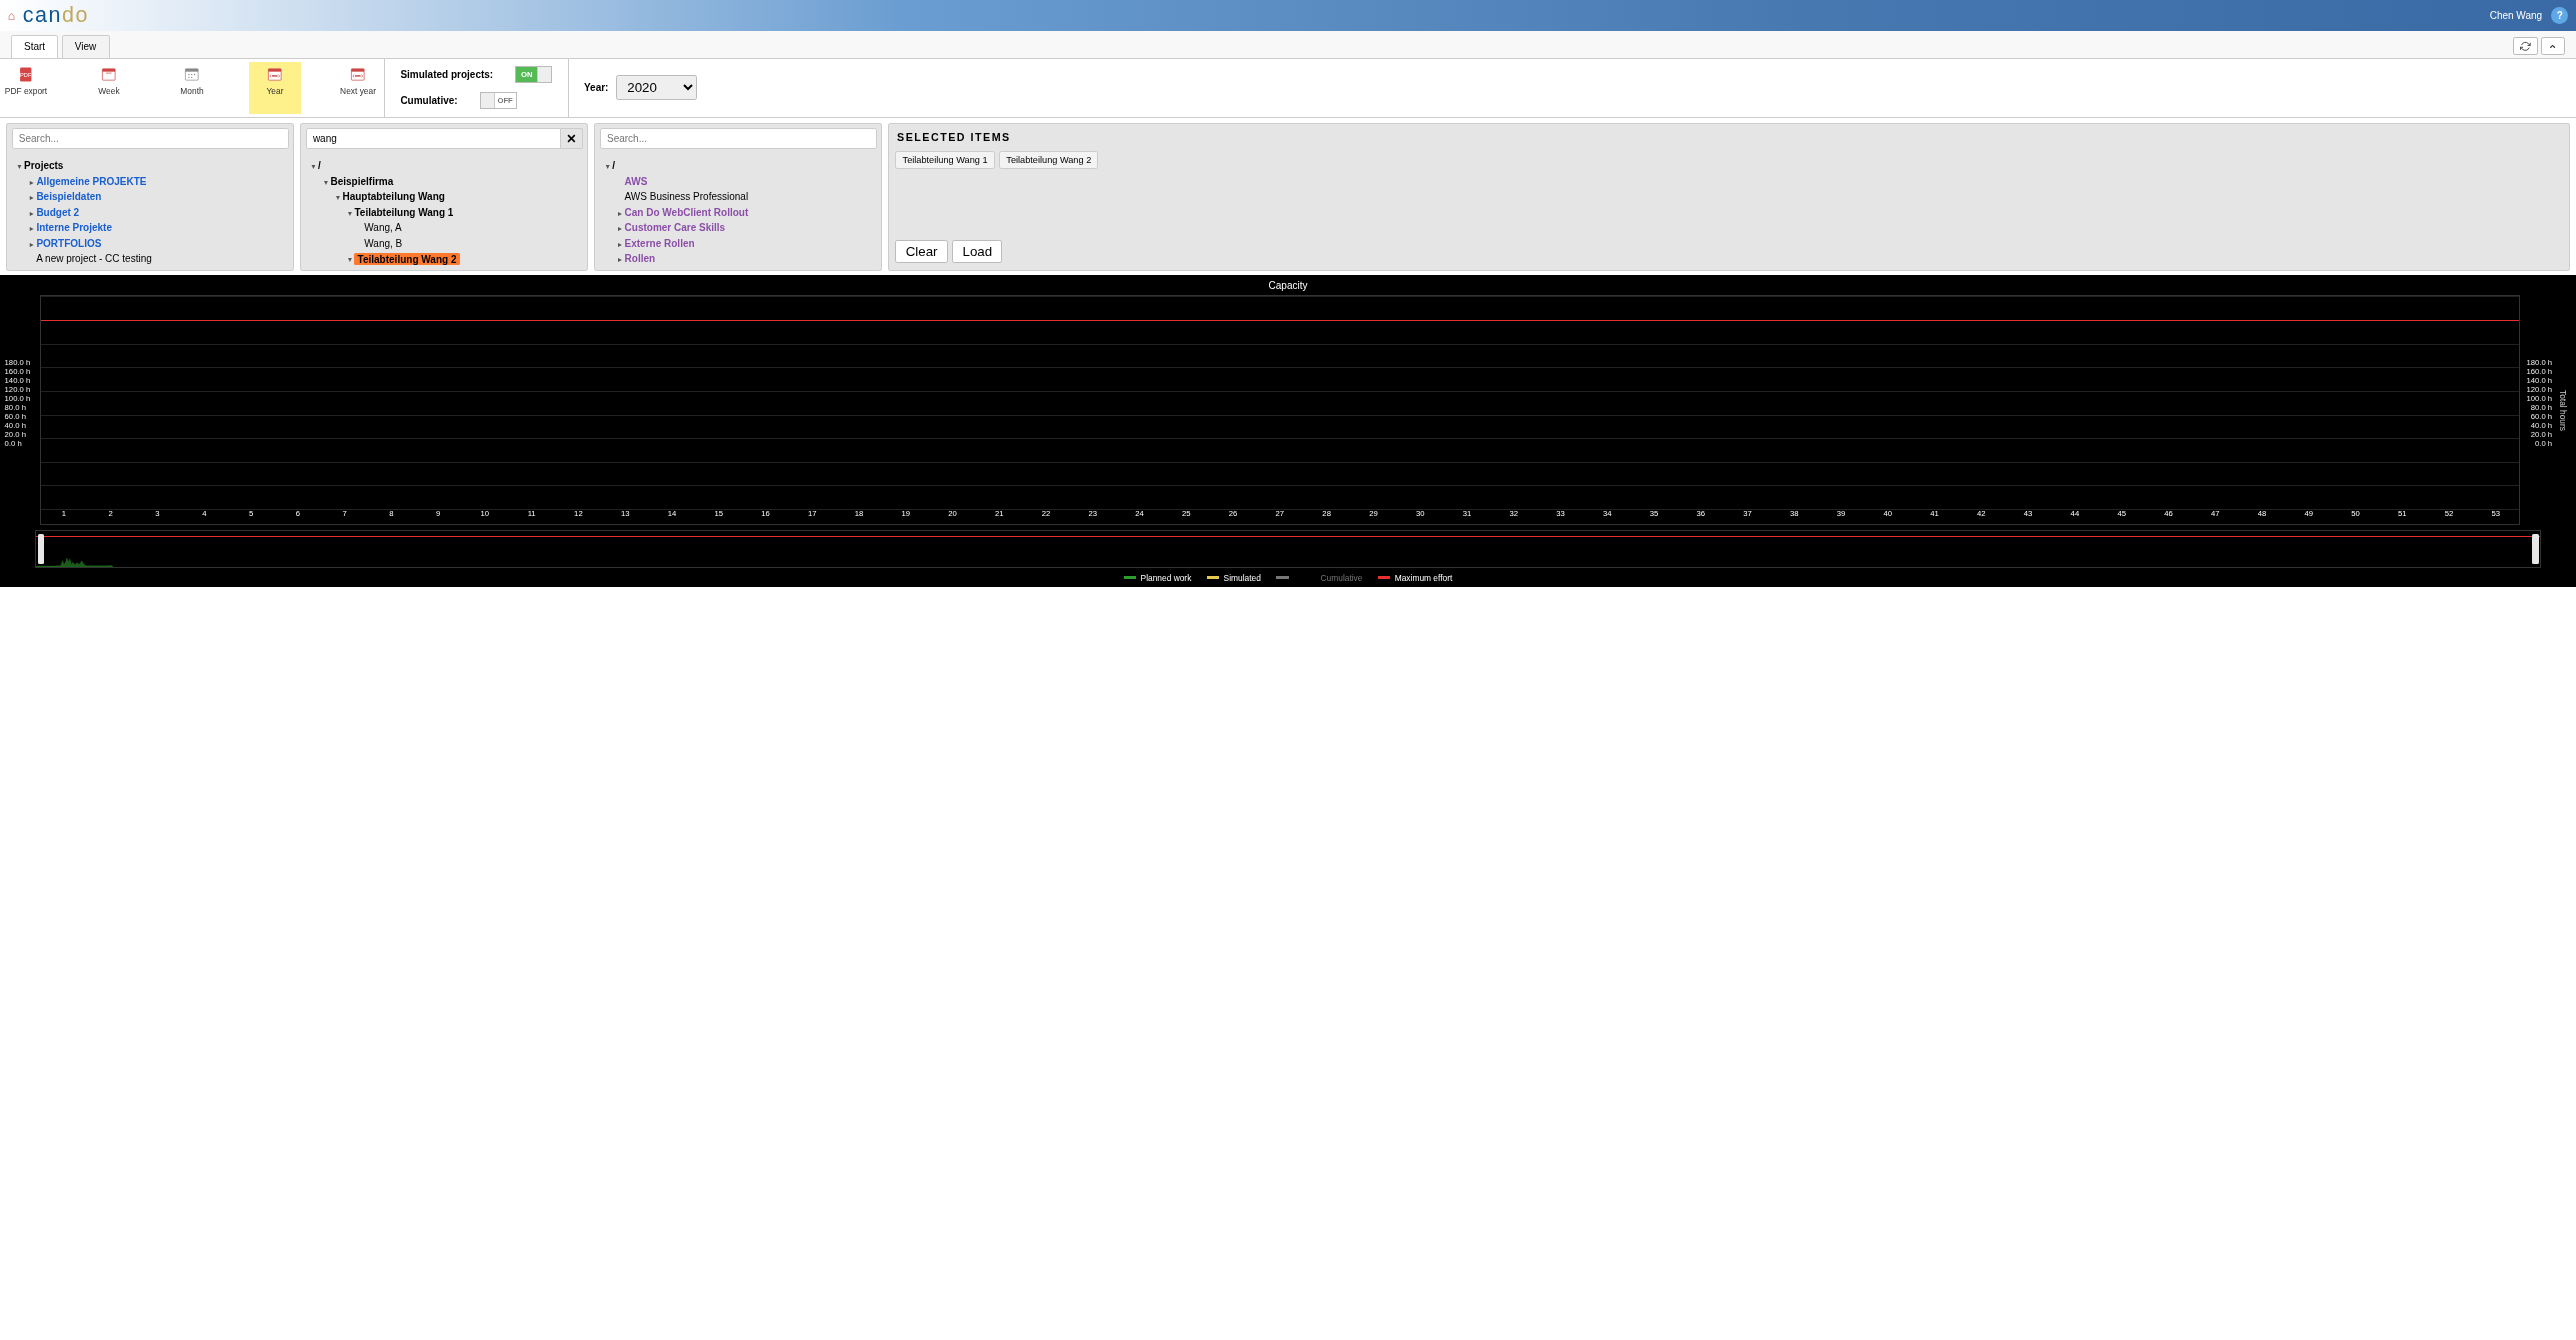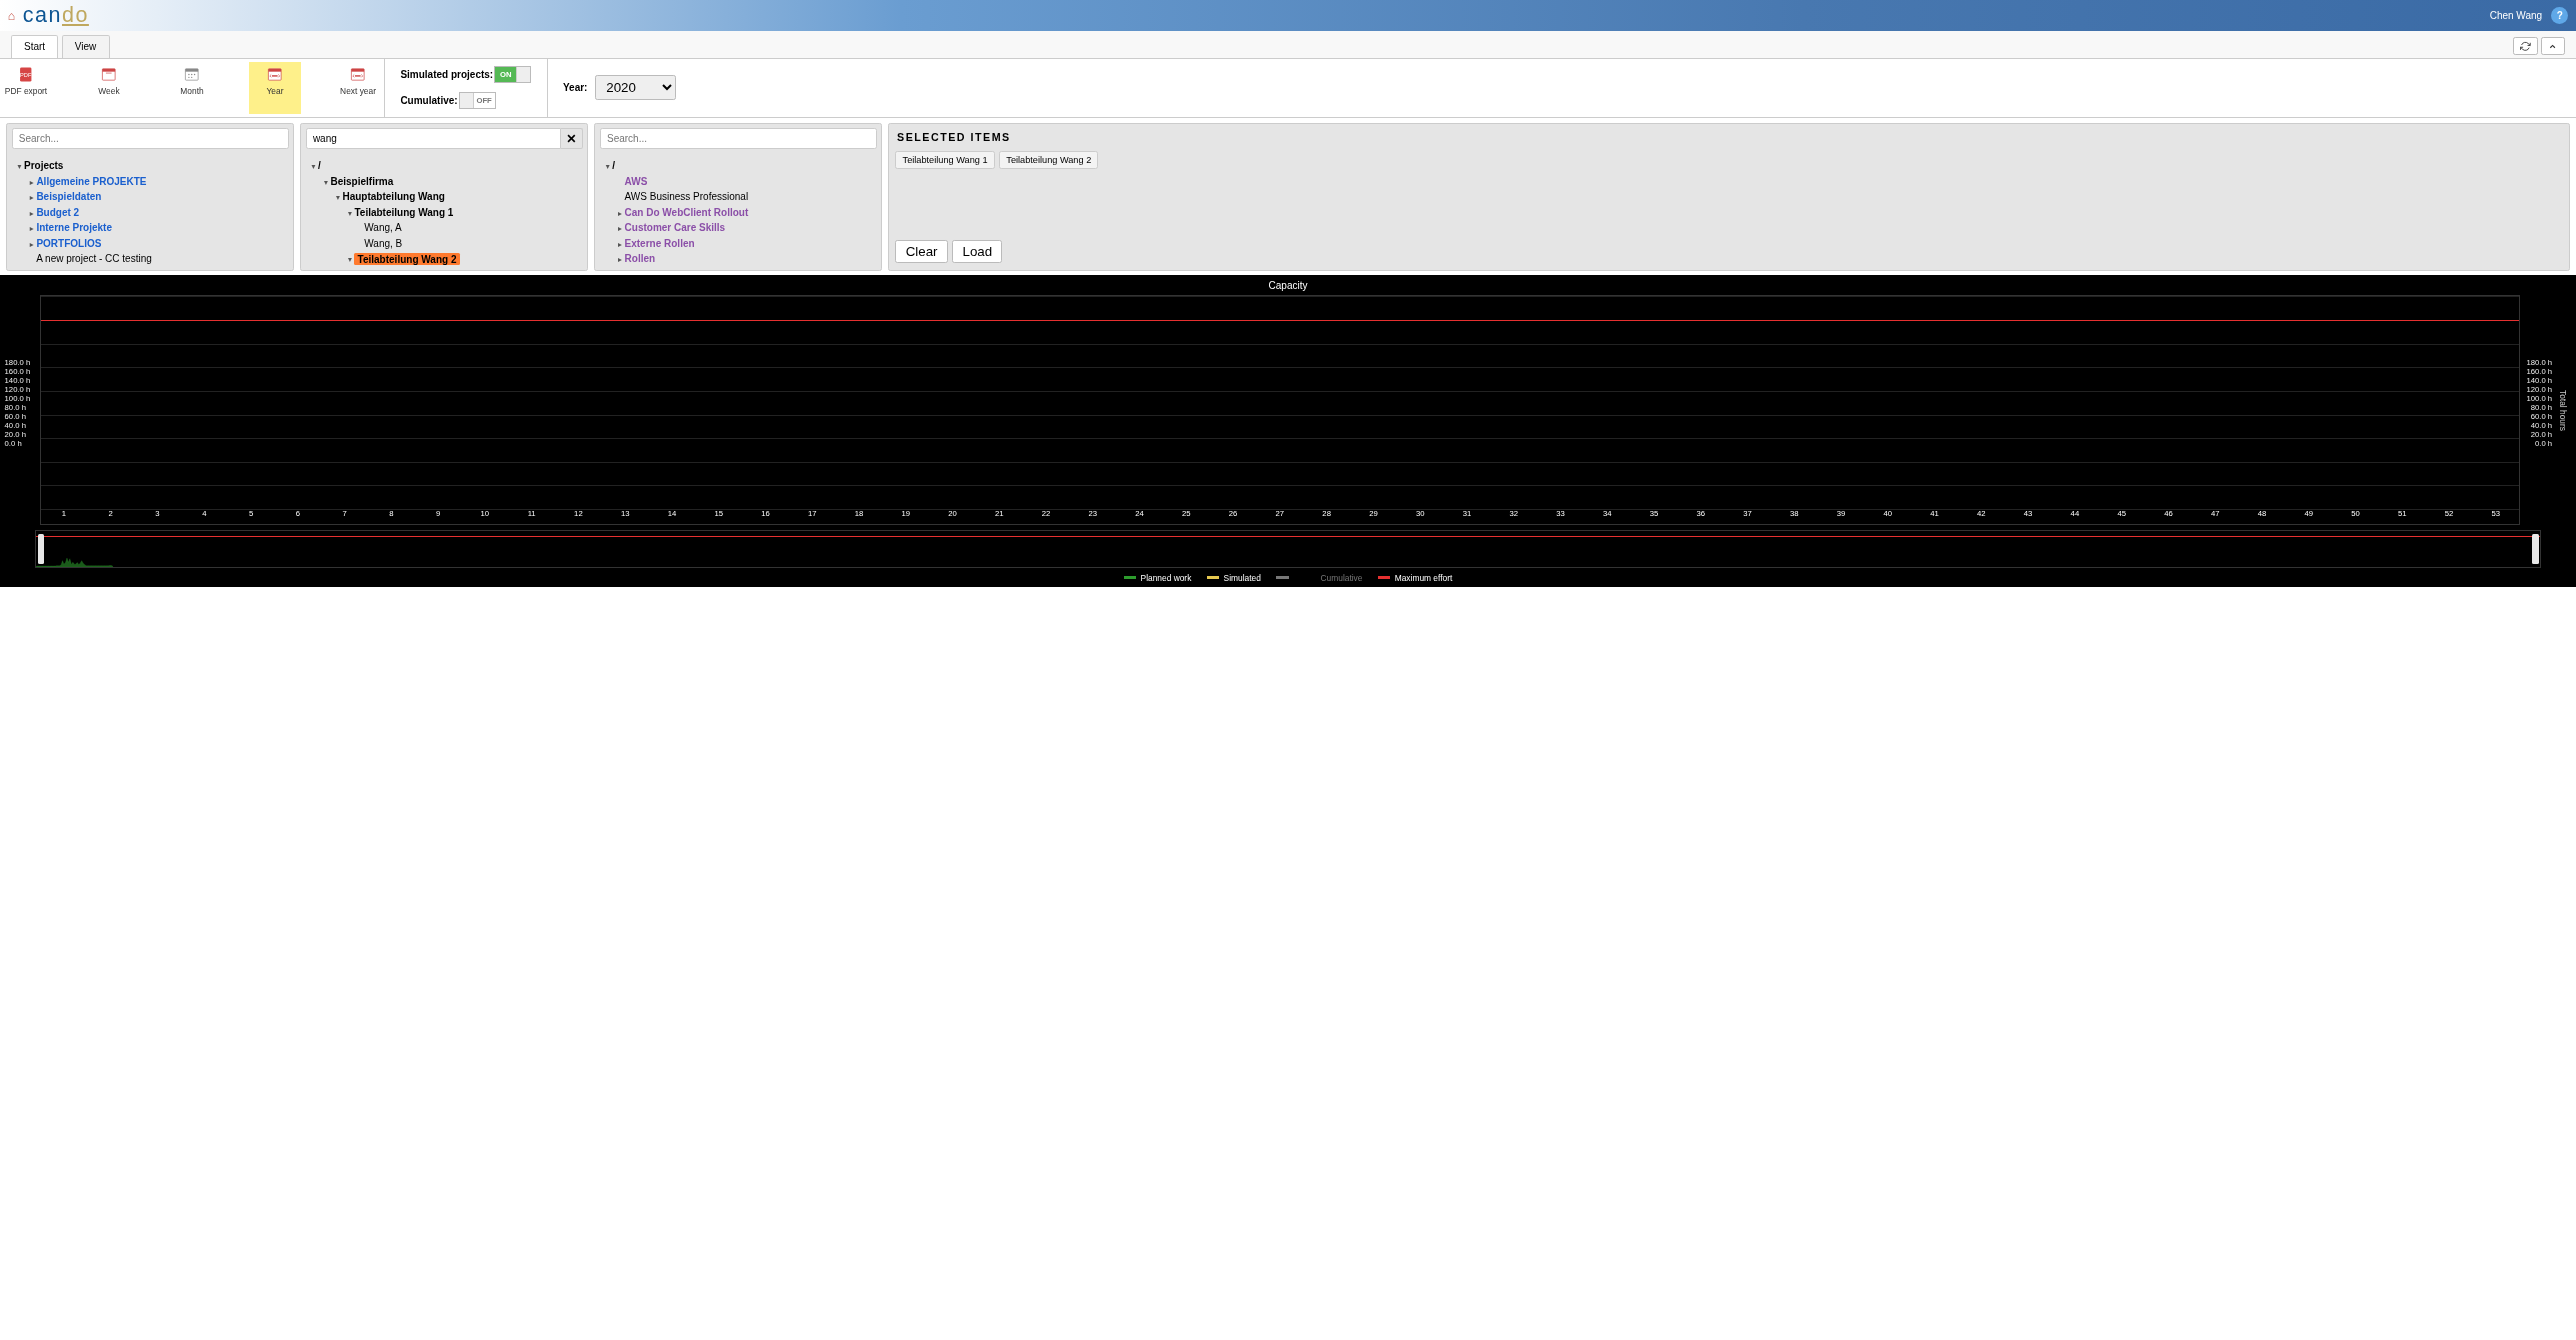--- a/index.html
+++ b/index.html
@@ -3,41 +3,41 @@
 <meta charset="utf-8">
 <style>
 * { box-sizing: border-box; margin: 0; padding: 0; font-family: Arial, Helvetica, sans-serif; }
 body { background: #fff; font-size: 10px; }
 
 
 .banner { height: 31px; background: linear-gradient(to right, #ffffff 0%, #6a9dd1 35%, #4878b0 70%, #3a6aa5 100%); display: flex; align-items: center; padding: 0 7.7px; }
 .home-icon { color: #c85a4e; font-size: 12.3px; margin-right: 7.7px; cursor: pointer; }
 .logo { display: flex; align-items: baseline; font-family: Arial; }
 .logo-can { font-size: 21.5px; font-weight: 300; color: #0d5593; letter-spacing: 1.5px; }
-.logo-do { font-size: 21.5px; font-weight: 300; color: #bfa85f; letter-spacing: 1.5px; text-decoration: underline; }
+.logo-do { font-size: 21.5px; font-weight: 300; color: #bfa85f; letter-spacing: 1.5px; }
 .banner-spacer { flex: 1; }
 .user-name { color: #fff; font-size: 10px; margin-right: 9.2px; }
 .help-btn { width: 17px; height: 17px; border-radius: 50%; background: #5fa8e8; color: #fff; display: flex; align-items: center; justify-content: center; font-weight: bold; cursor: pointer; }
 
 
 .tabs-row { display: flex; align-items: center; padding: 3.8px 10.7px 0 10.7px; border-bottom: 0.8px solid #ccc; background: #f8f8f8; }
 .tab { padding: 5.4px 12.3px; border: 0.8px solid #ccc; border-bottom: none; background: #fff; margin-right: 3.1px; border-radius: 2.3px 2.3px 0 0; cursor: pointer; font-size: 10px; }
 .tab.inactive { background: #f3f3f3; }
 .tabs-spacer { flex: 1; }
 .tab-btn { width: 24.6px; height: 18.4px; border: 0.8px solid #bbb; border-radius: 2.3px; background: #fff; margin-left: 3.1px; display: flex; align-items: center; justify-content: center; cursor: pointer; }
 
 
 .toolbar { display: flex; background: #fff; border-bottom: 0.8px solid #ccc; }
 .tool-group { display: flex; border-right: 0.8px solid #ccc; padding: 3.1px 0; gap: 31px; }
 .tool-item { width: 52px; display: flex; flex-direction: column; align-items: center; padding: 4.6px 0; cursor: pointer; }
 .tool-item.active { background: #fef08a; }
 .tool-icon { width: 21.5px; height: 17px; margin-bottom: 3.1px; }
 .tool-label { font-size: 8.4px; color: #333; }
 .opts { padding: 7.7px 15.4px; display: flex; flex-direction: column; gap: 9.2px; border-right: 0.8px solid #ccc; }
-.opt-row { display: flex; align-items: center; gap: 1px; text-align: right; }
+.opt-row { display: flex; align-items: center; gap: 22px; text-align: right; }
 .opt-label { font-weight: bold; font-size: 10px; }
 .toggle { width: 37px; height: 17px; border: 0.8px solid #bbb; border-radius: 0; display: flex; position: relative; cursor: pointer; }
 .toggle-on { background: #fff; }
 .toggle-on .tog-lbl { background: #55b955; color: #fff; }
 .toggle-off .tog-lbl { background: #fff; color: #777; }
 .tog-lbl { flex: 1; display: flex; align-items: center; justify-content: center; font-size: 7.7px; font-weight: bold; }
 .tog-knob { width: 14px; background: #eee; border-left: 0.8px solid #ccc; }
 .toggle-off .tog-knob { border-left: none; border-right: 0.8px solid #ccc; }
 .year-sel { padding: 7.7px 15.4px; display: flex; align-items: center; gap: 7.7px; }
 .year-sel select { padding: 3.1px 23px 3.1px 6.1px; border: 0.8px solid #bbb; border-radius: 2.3px; }

